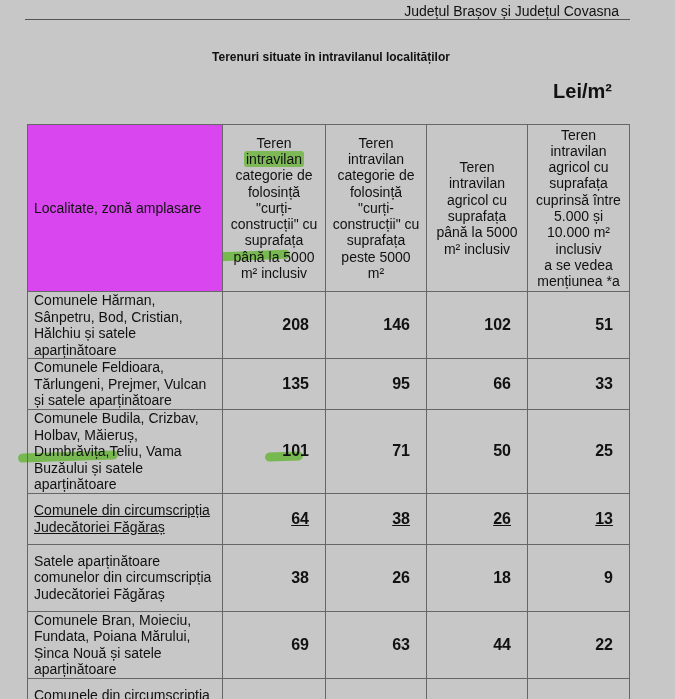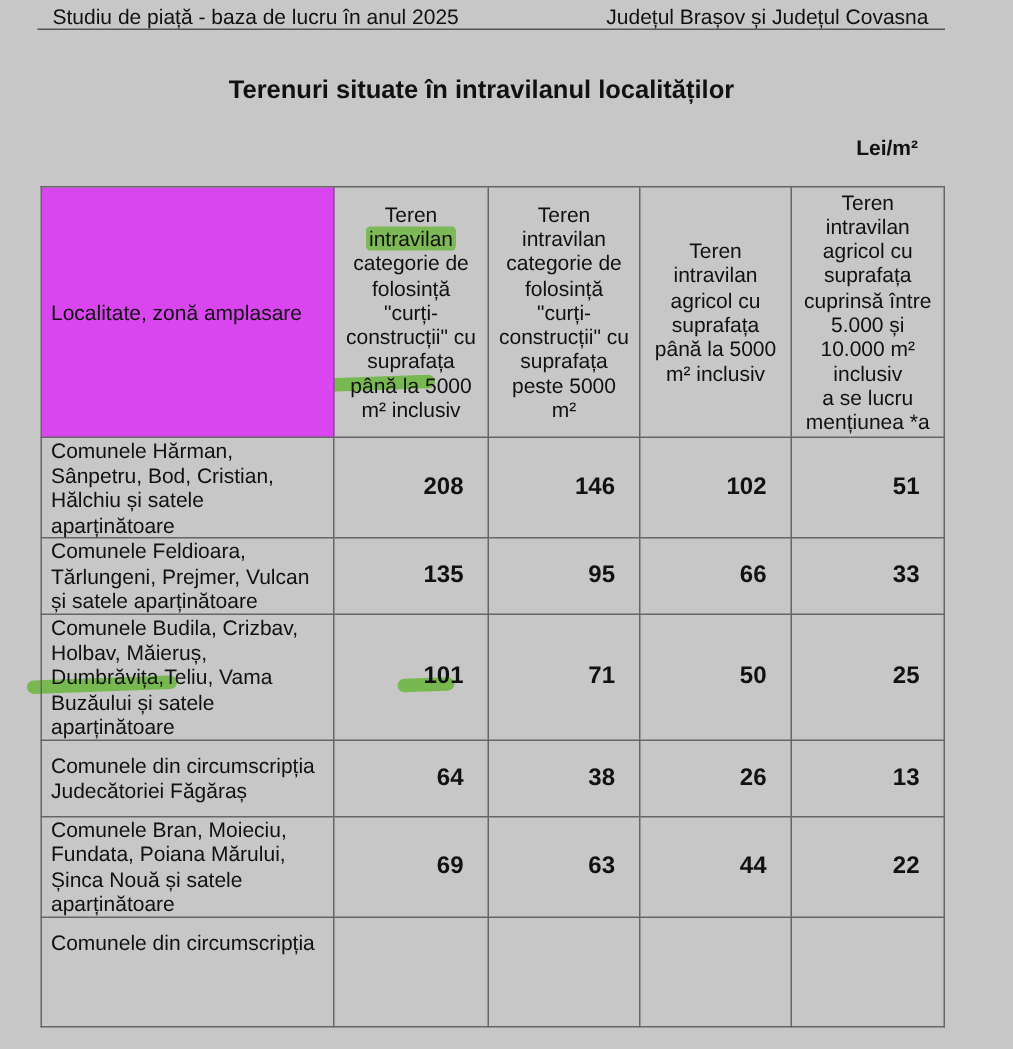--- a/index.html
+++ b/index.html
@@ -31,33 +31,33 @@
     top: 0;
   }
   .running-header .right {
     position: absolute;
     right: 11px;
     top: 0;
     margin-left: 46px;
   }
   .page-title {
     position: absolute;
-    left: 6px;
+    left: 16px;
     width: 630px;
     top: 50px;
     text-align: center;
     font-weight: bold;
-    font-size: 17px;
+    font-size: 12px;
   }
   .unit-label {
     position: absolute;
     right: 63px;
-    top: 90px;
+    top: 80px;
     font-weight: bold;
-    font-size: 14px;
+    font-size: 20px;
   }
   table.prices {
     position: absolute;
     left: 27px;
     top: 124px;
     border-collapse: collapse;
     table-layout: fixed;
     width: 602px;
   }
   table.prices td, table.prices th {
@@ -86,21 +86,21 @@
   }
   table.prices td.num {
     font-size: 16px;
     font-weight: bold;
     text-align: right;
     padding-right: 16px;
   }
   table.prices tr.r1 td { height: 65px; }
   table.prices tr.r2 td { height: 50px; }
   table.prices tr.r3 td { height: 82px; }
-  table.prices tr.r4 td { height: 50px; }
+  table.prices tr.r4 td { height: 50px; text-decoration: underline; }
   table.prices tr.r5 td { height: 66px; }
   table.prices tr.r6 td { height: 66px; }
   table.prices tr.r7 td { height: 60px; vertical-align: top; padding-top: 8px; }
   table.prices tr.r7 td.num { padding-top: 12px; }
   .hl {
     background: rgba(100, 180, 50, 0.75);
     border-radius: 3px;
     padding: 0 2px;
     margin: 0 -2px;
   }
@@ -109,21 +109,20 @@
     height: 9px;
     background: rgba(100, 180, 50, 0.8);
     border-radius: 5px;
     transform: rotate(-2deg);
   }
 </style>
 </head>
 <body>
 
 <div class="running-header">
-  <span class="left">Studiu de piață - baza de lucru în anul 2025</span>
   <span class="right">Județul Brașov și Județul Covasna</span>
 </div>
 
 <div class="page-title">Terenuri situate în intravilanul localităților</div>
 
 <div class="unit-label">Lei/m²</div>
 
 <div class="hl-stroke" style="left:215px; top:251px; width:75px;"></div>
 <div class="hl-stroke" style="left:18px; top:452px; width:100px;"></div>
 <div class="hl-stroke" style="left:265px; top:452px; width:38px;"></div>
@@ -173,21 +172,21 @@
       </th>
       <th>
         <span>Teren</span><br>
         <span>intravilan</span><br>
         <span>agricol cu</span><br>
         <span>suprafața</span><br>
         <span>cuprinsă între</span><br>
         <span>5.000 și</span><br>
         <span>10.000 m²</span><br>
         <span>inclusiv</span><br>
-        <span>a se lucru</span><br>
+        <span>a se vedea</span><br>
         <span>mențiunea *a</span>
       </th>
     </tr>
   </thead>
   <tbody>
     <tr class="r1">
       <td class="loc">Comunele Hărman, Sânpetru, Bod, Cristian, Hălchiu și satele aparținătoare</td>
       <td class="num">208</td>
       <td class="num">146</td>
       <td class="num">102</td>
@@ -207,20 +206,27 @@
       <td class="num">50</td>
       <td class="num">25</td>
     </tr>
     <tr class="r4">
       <td class="loc">Comunele din circumscripția Judecătoriei Făgăraș</td>
       <td class="num">64</td>
       <td class="num">38</td>
       <td class="num">26</td>
       <td class="num">13</td>
     </tr>
+    <tr class="r5">
+      <td class="loc">Satele aparținătoare comunelor din circumscripția Judecătoriei Făgăraș</td>
+      <td class="num">38</td>
+      <td class="num">26</td>
+      <td class="num">18</td>
+      <td class="num">9</td>
+    </tr>
     <tr class="r6">
       <td class="loc">Comunele Bran, Moieciu, Fundata, Poiana Mărului, Șinca Nouă și satele aparținătoare</td>
       <td class="num">69</td>
       <td class="num">63</td>
       <td class="num">44</td>
       <td class="num">22</td>
     </tr>
     <tr class="r7">
       <td class="loc">Comunele din circumscripția</td>
       <td class="num"></td>

